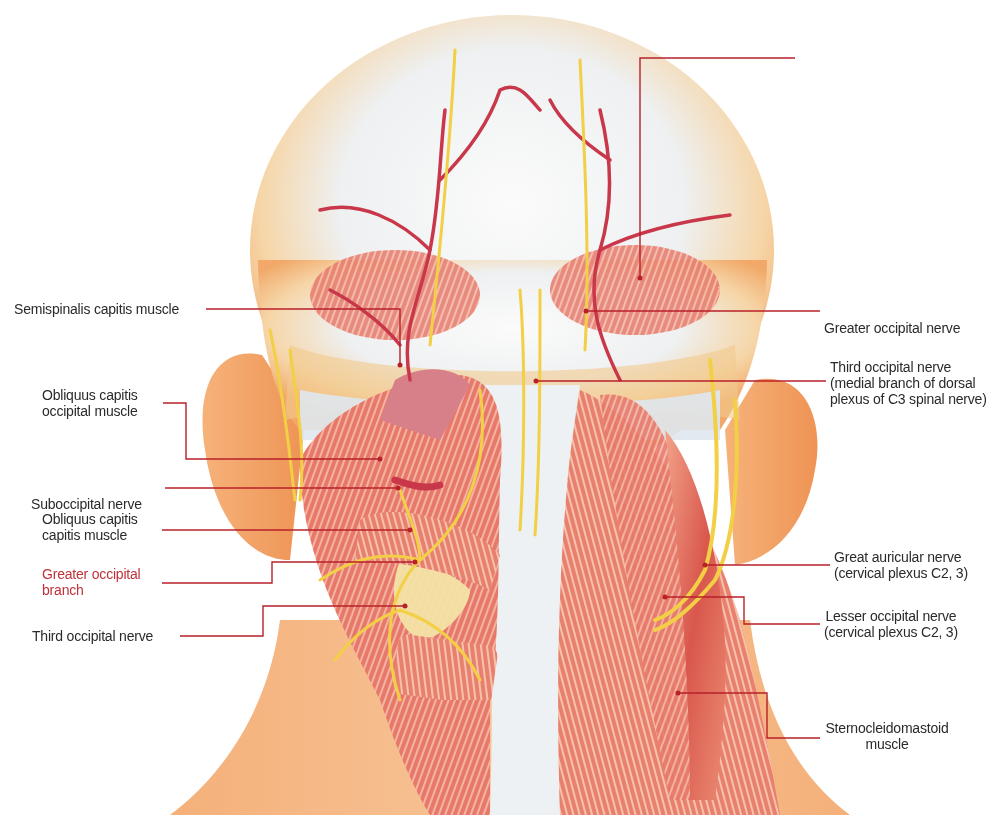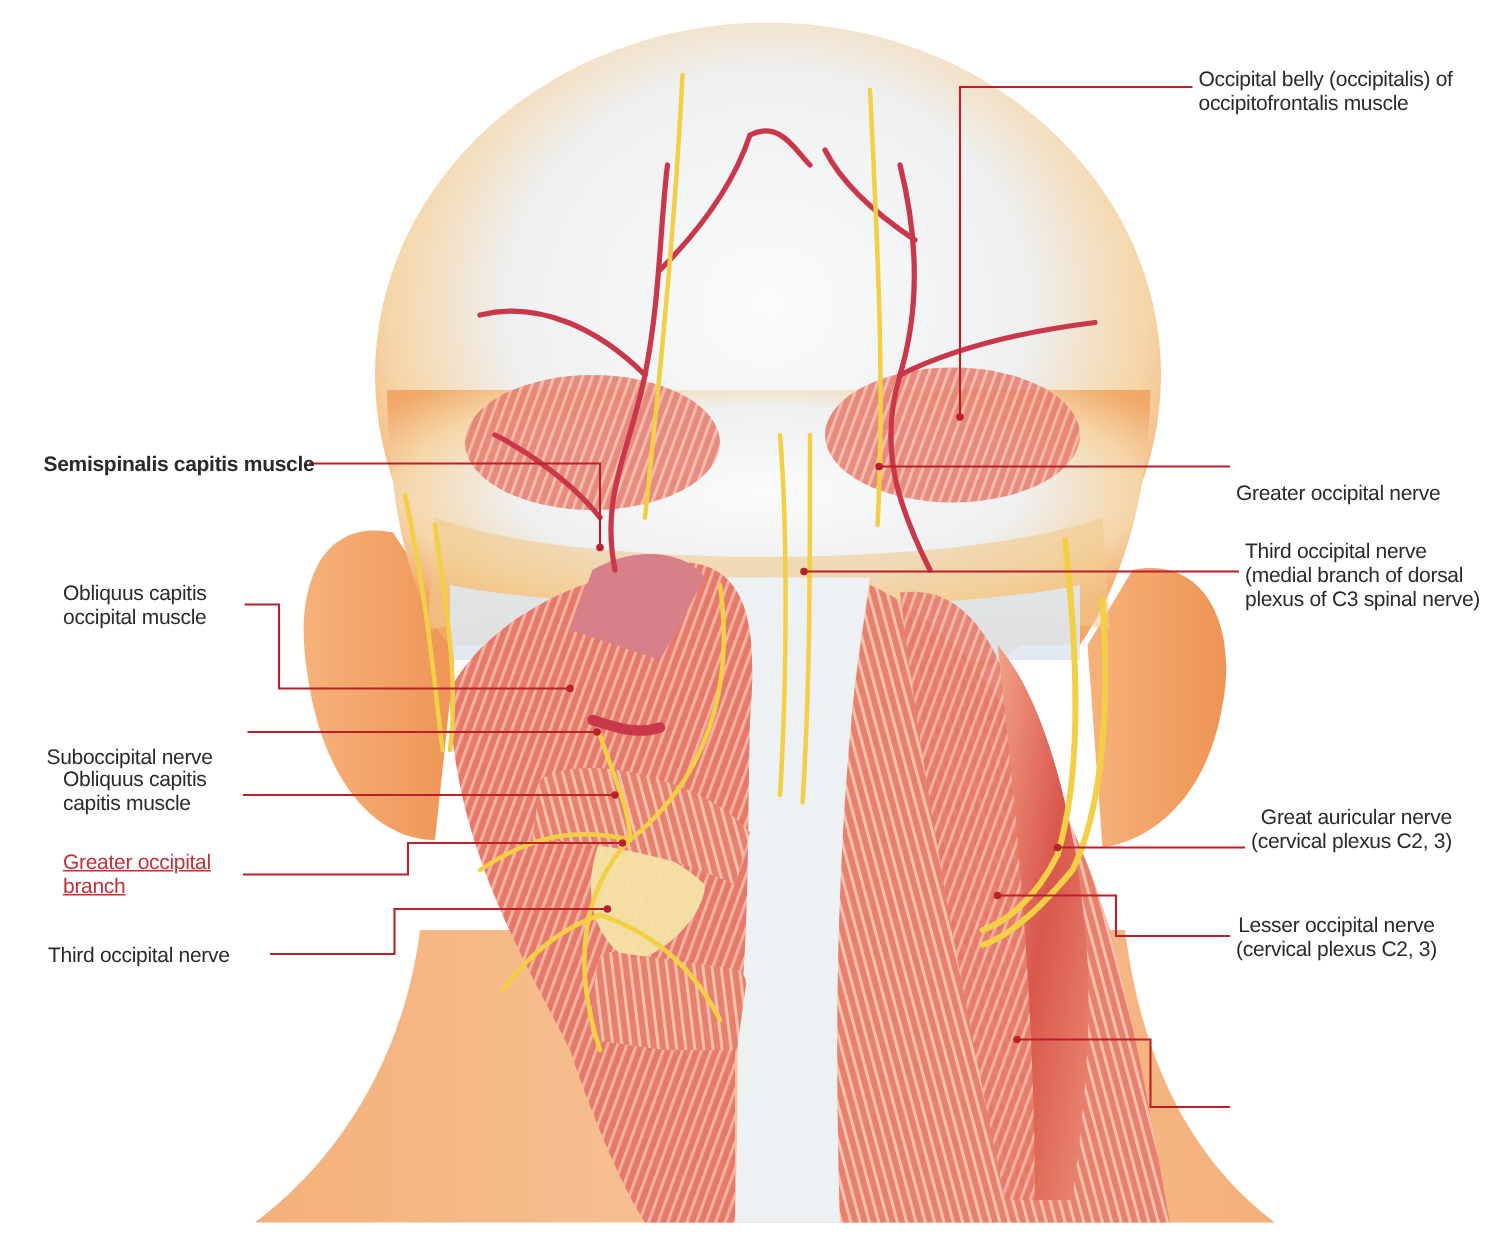--- a/index.html
+++ b/index.html
@@ -129,56 +129,56 @@
         <circle cx="405" cy="606" r="2.5"></circle>
     <circle cx="640" cy="278" r="2.5"></circle>
         <circle cx="586" cy="311" r="2.5"></circle>
     <circle cx="536" cy="381" r="2.5"></circle>
         <circle cx="705" cy="565" r="2.5"></circle>
     <circle cx="665" cy="597" r="2.5"></circle>
         <circle cx="678" cy="693" r="2.5"></circle>
   </g>
 </svg>
 
-<div class="label" style="left:29px;top:301px;font-weight:bold;">
+<div class="label" style="left:14px;top:301px;">
   <span>Semispinalis capitis muscle</span>
 </div>
 <div class="label" style="left:42px;top:387px;">
   <span>Obliquus capitis</span>
   <span>occipital muscle</span>
 </div>
 <div class="label" style="left:31px;top:496px;">
   <span>Suboccipital nerve</span>
 </div>
 <div class="label" style="left:42px;top:511px;">
   <span>Obliquus capitis</span>
   <span>capitis muscle</span>
 </div>
-<div class="label red" style="left:42px;top:566px;text-decoration:underline;">
+<div class="label red" style="left:42px;top:566px;">
   <span>Greater occipital</span>
   <span>branch</span>
 </div>
 <div class="label" style="left:32px;top:628px;">
   <span>Third occipital nerve</span>
 </div>
 
-<div class="label" style="left:799px;top:44px;">
-  <span>Occipital belly (occipitalis) of</span>
-  <span>occipitofrontalis muscle</span>
-</div>
 <div class="label" style="left:824px;top:320px;">
   <span>Greater occipital nerve</span>
 </div>
 <div class="label" style="left:830px;top:359px;">
   <span>Third occipital nerve</span>
   <span>(medial branch of dorsal</span>
   <span>plexus of C3 spinal nerve)</span>
 </div>
-<div class="label" style="left:834px;top:536px;text-align:right;">
+<div class="label" style="left:834px;top:549px;">
   <span>Great auricular nerve</span>
   <span>(cervical plexus C2, 3)</span>
 </div>
 <div class="label" style="left:824px;top:608px;text-align:center;">
   <span>Lesser occipital nerve</span>
   <span>(cervical plexus C2, 3)</span>
 </div>
+<div class="label center" style="left:822px;top:720px;width:130px;">
+  <span>Sternocleidomastoid</span>
+  <span>muscle</span>
+</div>
 
 </div>
 
 </body></html>

